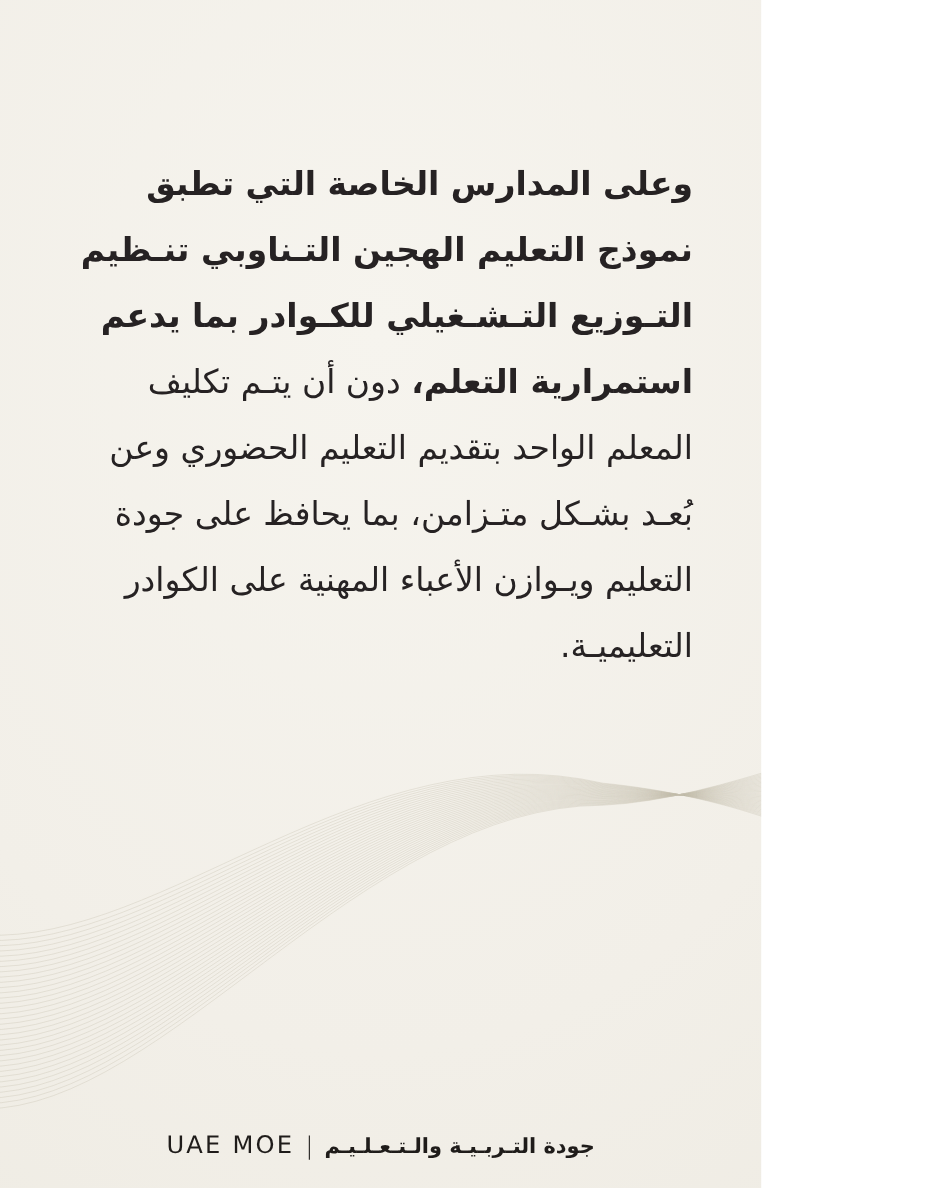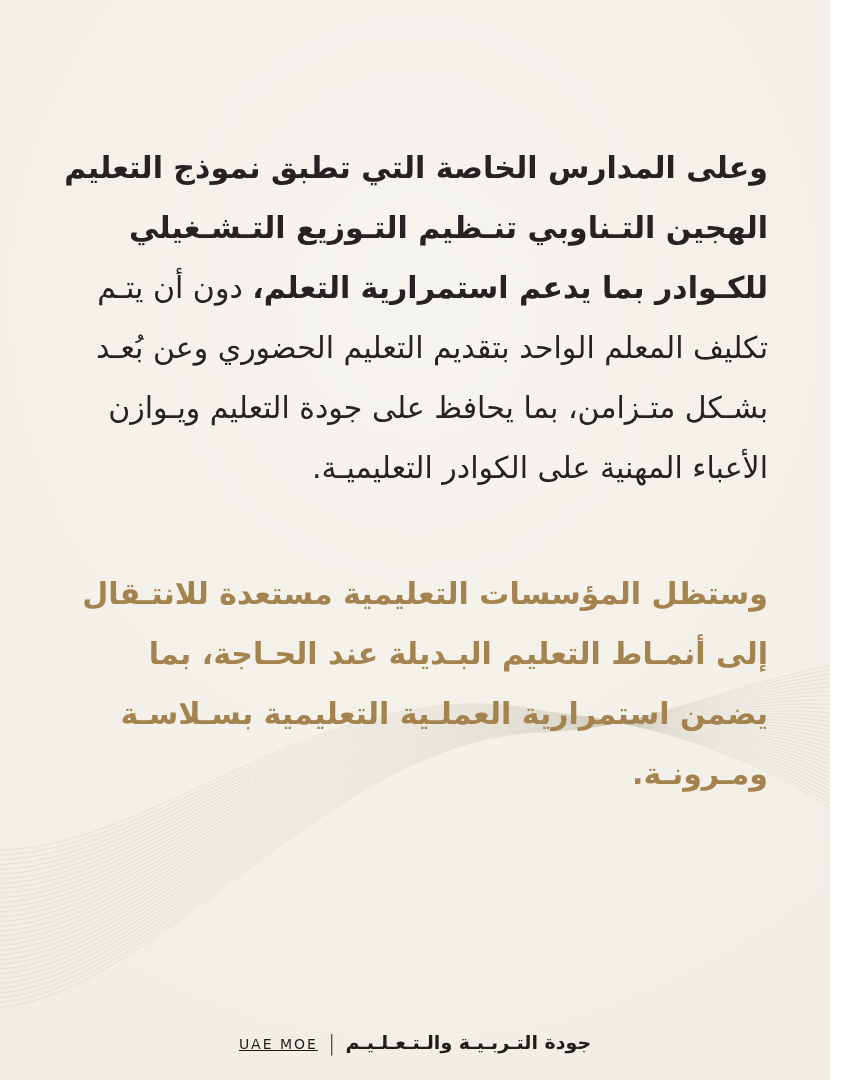--- a/index.html
+++ b/index.html
@@ -3,24 +3,23 @@
 <meta charset="utf-8">
 <style>
   html,body{margin:0;padding:0;}
   body{
     width:864px;height:1080px;
     font-family:"DejaVu Sans", sans-serif;
     overflow:hidden;
   }
   .page{
     position:relative;
-    width:795px;height:1080px;
+    width:692px;height:1080px;
     background:radial-gradient(130% 110% at 50% 28%, #f6f4ee 0%, #f2efe8 55%, #edeae1 100%);
     overflow:hidden;
-    padding-left:35px;
   }
   .content{
     position:absolute;
     top:138px;
     right:62px;
     left:58px;
     direction:rtl;
     text-align:right;
   }
   .para1{
@@ -60,26 +59,25 @@
     letter-spacing:.5px;
   }
   .footer .sep{
     font-size:22px;
     font-weight:300;
     margin:0 10px;
     position:relative;
     top:1px;
   }
   .footer .ministry-en{
-    font-size:14px;
+    font-size:22px;
     font-weight:400;
     letter-spacing:2px;
     direction:ltr;
     unicode-bidi:embed;
-    text-decoration:underline;
   }
 </style>
 </head>
 <body>
 
 <div class="page">
 
   <svg class="wave" viewBox="0 0 864 1080" fill="none" stroke-width="0.7" stroke="#c6bfae" stroke-opacity="0.45">
       <path d="M -14 850.0 C 150 858.0, 330 662.0, 548 712.0 C 660 723.0, 782 762.0, 880 845.0"></path>
       <path d="M -14 854.8 C 150 862.5, 330 664.1, 548 712.6 C 660 723.1, 782 759.0, 880 839.4"></path>
@@ -113,20 +111,19 @@
       <path d="M -14 988.8 C 150 989.8, 330 723.5, 548 729.6 C 660 726.5, 782 674.1, 880 682.4"></path>
       <path d="M -14 993.6 C 150 994.4, 330 725.6, 548 730.2 C 660 726.6, 782 671.1, 880 676.8"></path>
       <path d="M -14 998.4 C 150 998.9, 330 727.8, 548 730.8 C 660 726.8, 782 668.1, 880 671.2"></path>
       <path d="M -14 1003.2 C 150 1003.5, 330 729.9, 548 731.4 C 660 726.9, 782 665.0, 880 665.6"></path>
       <path d="M -14 1008.0 C 150 1008.0, 330 732.0, 548 732.0 C 660 727.0, 782 662.0, 880 660.0"></path>
     </svg>
 
   <div class="content">
     <p class="para1"><span class="bold-lead">وعلى المدارس الخاصة التي تطبق نموذج التعليم الهجين التـناوبي تنـظيم التـوزيع التـشـغيلي للكـوادر بما يدعم استمرارية التعلم،</span><span> دون أن يتـم تكليف المعلم الواحد بتقديم التعليم الحضوري وعن بُعـد بشـكل متـزامن، بما يحافظ على جودة التعليم ويـوازن الأعباء المهنية على الكوادر التعليميـة.</span></p>
 
-    <p class="para2">وستظل المؤسسات التعليمية مستعدة للانتـقال إلى أنمـاط التعليم البـديلة عند الحـاجة، بما يضمن استمرارية العملـية التعليمية بسـلاسـة ومـرونـة.</p>
   </div>
 
   <div class="footer">
     <span class="ministry-ar">جودة التـربـيـة والـتـعـلـيـم</span><span class="sep">|</span><span class="ministry-en">UAE MOE</span>
   </div>
 
 </div>
 
 </body></html>

